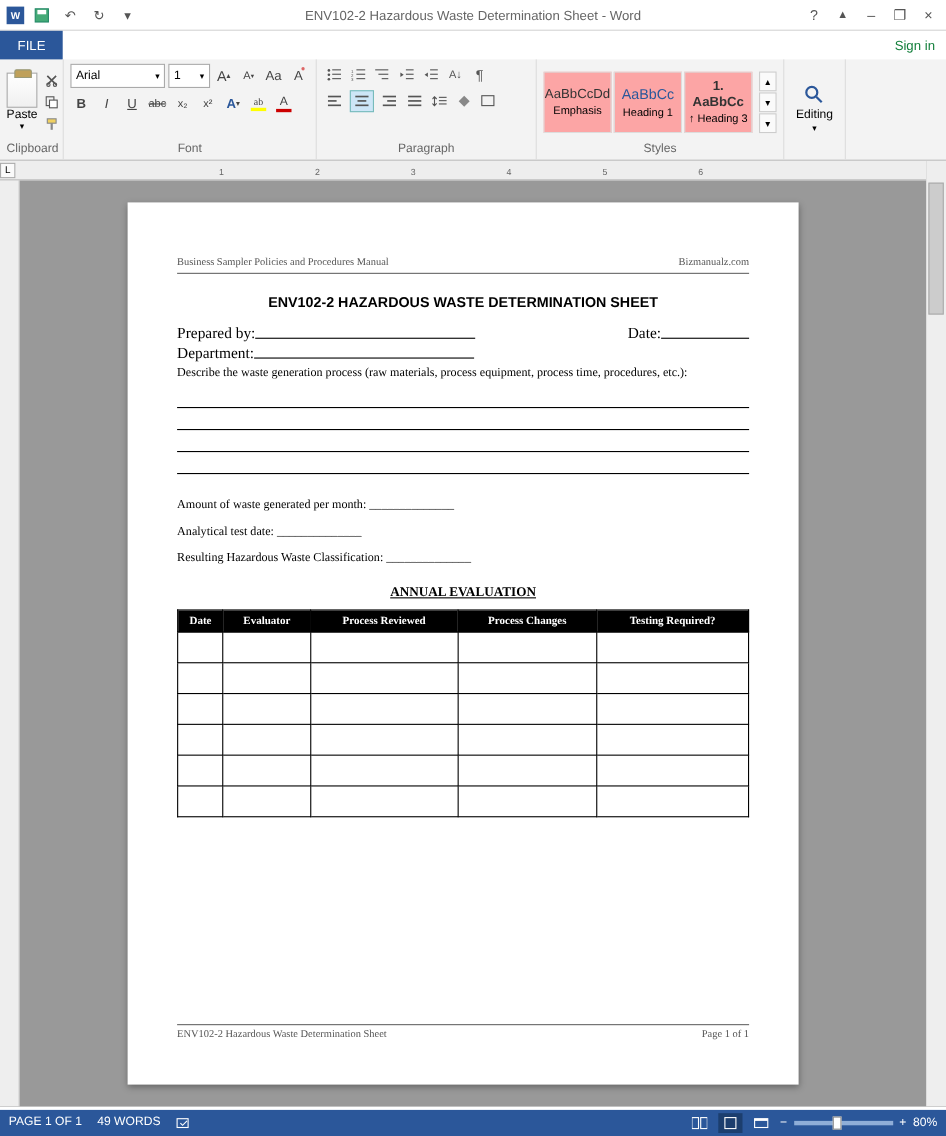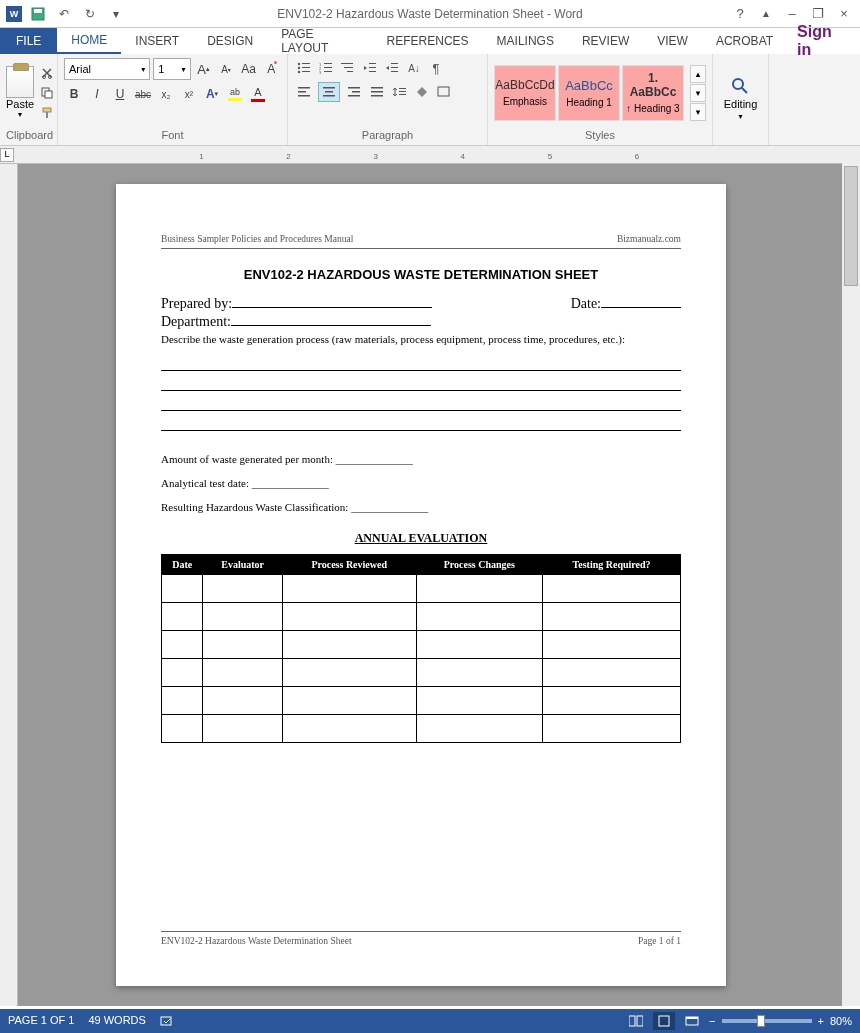--- a/index.html
+++ b/index.html
@@ -12,21 +12,21 @@
 .titlebar .win-controls { display: flex; gap: 2px; padding-right: 4px; }
 .win-btn { width: 24px; height: 20px; display: flex; align-items: center; justify-content: center; color: #555; font-size: 13px; cursor: pointer; }
 .qat-btn { width: 20px; height: 18px; display: flex; align-items: center; justify-content: center; color: #555; cursor: pointer; }
 .word-icon { width:16px; height:16px; background:#2b579a; color:#fff; font-size:9px; font-weight:bold; display:flex; align-items:center; justify-content:center; }
 
 
 .tabrow { height: 26px; background: #fff; display: flex; align-items: stretch; }
 .file-tab { background: #2b579a; color: #fff; padding: 0 16px; display:flex; align-items:center; font-size:12px; cursor:pointer; }
 .tab { padding: 0 14px; display:flex; align-items:center; color:#444; font-size:12px; cursor:pointer; }
 .tab.active { color:#2b579a; border-bottom: 2px solid #2b579a; font-weight:normal; }
-.signin { margin-left:auto; padding:0 10px; display:flex; align-items:center; color:#701a75; cursor:pointer; font-size:16px;font-weight:bold; }
+.signin { margin-left:auto; padding:0 10px; display:flex; align-items:center; color:#15803d; cursor:pointer; font-size:12px; }
 
 
 .ribbon { height: 92px; background: #f3f3f3; border-bottom: 1px solid #ccc; display:flex; }
 .group { border-right:1px solid #ddd; display:flex; flex-direction:column; height:100%; padding:4px 6px; }
 .group-body { flex:1; display:flex; align-items:center; gap:4px; }
 .group-label { text-align:center; color:#666; font-size:11px; padding-top:2px; position:relative; }
 
 .clipboard { width:58px; }
 .clipboard .group-body { flex-direction:row; gap:4px; }
 .paste-btn { display:flex; flex-direction:column; align-items:center; width:40px; cursor:pointer; }
@@ -123,31 +123,20 @@
     <div class="win-btn">?</div>
     <div class="win-btn" style="font-size:10px;">▲</div>
     <div class="win-btn">–</div>
     <div class="win-btn">❐</div>
     <div class="win-btn">×</div>
   </div>
 </div>
 
 <div class="tabrow">
   <div class="file-tab">FILE</div>
-  <div id="tabs-container" style="display: flex;">
-      <div class="tab active">HOME</div>
-      <div class="tab">INSERT</div>
-      <div class="tab">DESIGN</div>
-      <div class="tab">PAGE LAYOUT</div>
-      <div class="tab">REFERENCES</div>
-      <div class="tab">MAILINGS</div>
-      <div class="tab">REVIEW</div>
-      <div class="tab">VIEW</div>
-      <div class="tab">ACROBAT</div>
-    </div>
   <div class="signin">Sign in</div>
 </div>
 
 <div class="ribbon">
 
   <div class="group clipboard">
     <div class="group-body">
       <div class="paste-btn">
         <div class="paste-icon"></div>
         <span style="font-size:11px;">Paste</span>
@@ -200,21 +189,21 @@
         <div class="rb bold">B</div>
         <div class="rb italic">I</div>
         <div class="rb under">U</div>
         <div class="rb strike" style="font-size:10px;">abc</div>
         <div class="rb" style="font-size:10px;">x₂</div>
         <div class="rb" style="font-size:10px;">x²</div>
         <div class="rb">
             <span style="color:#2b579a;font-weight:bold;">A</span>
             <span style="font-size:7px;">▾</span>
           </div>
-        <div class="rb" style="flex-direction:column;">
+        <div class="rb" style="flex-direction:column;font-family:Liberation Serif, serif;">
             <span style="font-size:9px;">ab</span>
             <span class="color-box" style="background:#ff0;"></span>
           </div>
         <div class="rb" style="flex-direction:column;">
             <span style="font-size:11px;">A</span>
             <span class="color-box" style="background:#c00;"></span>
           </div>
       </div>
     </div>
     <div class="group-label">Font</div>

